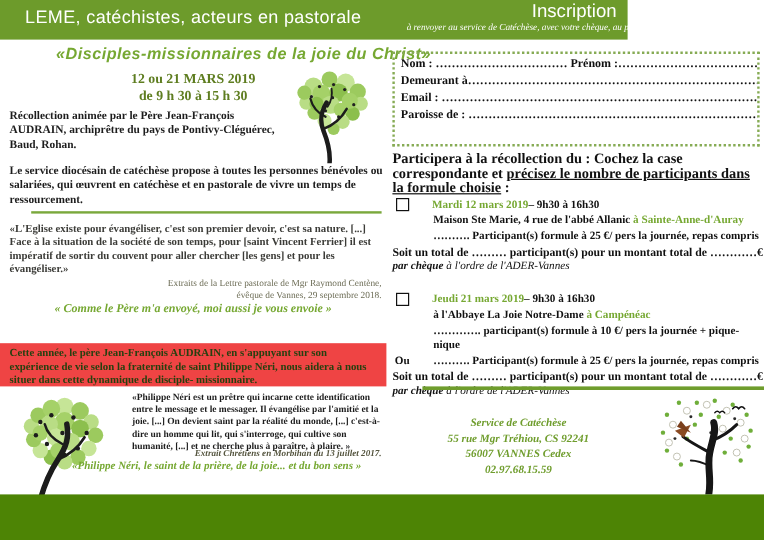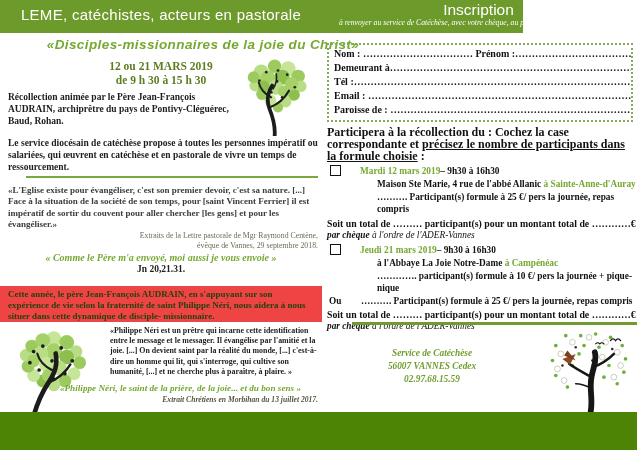--- a/index.html
+++ b/index.html
@@ -26,35 +26,35 @@
            line-height:10px;color:#6c6c55;}
   .verse{position:absolute;left:0;top:252px;width:322px;text-align:center;color:#76a832;font-weight:bold;
          font-style:italic;font-size:10px;}
   .verseref{position:absolute;left:0;top:264px;width:322px;text-align:center;font-weight:bold;font-size:9.5px;color:#222;}
   .highlight{position:absolute;left:0;top:286px;width:322px;height:36px;background:#ef4444;padding:3px 8px;
              box-sizing:border-box;font-weight:bold;font-size:9px;line-height:10.8px;color:#26400f;}
   .tree2{position:absolute;left:2px;top:324px;width:100px;height:92px;}
   .neri{position:absolute;left:110px;top:326px;width:211px;font-weight:bold;font-size:7.9px;line-height:10.2px;color:#1d1d1d;}
   .nericap{position:absolute;left:40px;top:383px;width:281px;text-align:center;color:#76a832;font-weight:bold;
            font-style:italic;font-size:9.2px;}
-  .nerisrc{position:absolute;left:110px;top:395px;width:208px;text-align:right;font-style:italic;font-weight:bold;
+  .nerisrc{position:absolute;left:110px;top:373px;width:208px;text-align:right;font-style:italic;font-weight:bold;
            font-size:7.6px;color:#55553f;}
   .footer{position:absolute;left:0;top:412px;width:637px;height:38px;background:#4d8405;}
   
   .regbox{position:absolute;left:327px;top:43px;width:306px;height:79px;border:2px dotted #86ab54;
           padding:2px 5px;box-sizing:border-box;font-weight:bold;font-size:10px;line-height:13.9px;color:#111;
           overflow:hidden;white-space:nowrap;}
   .instr{position:absolute;left:327px;top:127px;width:306px;font-weight:bold;font-size:12px;line-height:11.8px;color:#111;}
   .instr .u{text-decoration:underline;}
   .session{position:absolute;left:327px;width:310px;font-size:9.3px;color:#111;font-weight:bold;}
   .s1{top:164px;} .s2{top:243px;}
   .shead{display:flex;align-items:center;height:13px;margin-bottom:1px;}
   .cb{width:9px;height:9px;border:1.5px solid #111;margin-left:3px;margin-right:19px;flex:none;background:#fff;}
   .sdate{color:#76a832;}
-  .indent{margin-left:50px;line-height:12.6px;}
+  .indent{margin-left:34px;line-height:12.6px;}
   .ourow{display:flex;line-height:12.6px;}
   .ou{width:34px;padding-left:2px;box-sizing:border-box;flex:none;}
   .total{margin-top:1px;line-height:13px;font-size:9.8px;}
   .cheque{line-height:11px;font-style:italic;font-weight:normal;font-size:9.3px;}
   .cheque .bi{font-weight:bold;}
   .grn{color:#76a832;}
   .hr2{position:absolute;left:352px;top:322px;width:285px;height:2.5px;background:#6f9d2d;}
   .contact{position:absolute;left:352px;top:347px;width:160px;text-align:center;color:#6f9d2d;font-style:italic;
            font-weight:bold;font-size:9.3px;line-height:13px;}
   .tree3{position:absolute;left:543px;top:329px;width:92px;height:83px;}
@@ -109,31 +109,30 @@
       <circle cx="42" cy="48" r="1.6" fill="#222"></circle>
         <circle cx="50" cy="22" r="1.6" fill="#222"></circle>
       <path d="M46 100 C47 88 44 78 40 68 C36 58 37 50 43 40" stroke="#1c1c1c" stroke-width="4.5" fill="none" stroke-linecap="round"></path>
       <path d="M40 66 C50 62 58 55 63 46" stroke="#1c1c1c" stroke-width="2.5" fill="none" stroke-linecap="round"></path>
       <path d="M42 54 C34 50 29 44 27 36" stroke="#1c1c1c" stroke-width="2.2" fill="none" stroke-linecap="round"></path>
       <path d="M44 44 C48 38 49 32 48 26" stroke="#1c1c1c" stroke-width="1.8" fill="none" stroke-linecap="round"></path>
     </svg>
   </div>
 
   <div class="intro1">Récollection animée par le Père Jean-François AUDRAIN, archiprêtre du pays de Pontivy-Cléguérec, Baud, Rohan.</div>
-  <div class="intro2">Le service diocésain de catéchèse propose à toutes les personnes impératif ou salariées, qui œuvrent en catéchèse et en pastorale de vivre un temps de ressourcement.</div>
+  <div class="intro2">Le service diocésain de catéchèse propose à toutes les personnes bénévoles ou salariées, qui œuvrent en catéchèse et en pastorale de vivre un temps de ressourcement.</div>
   <div class="hr1"></div>
 
   <div class="quote1">«L'Eglise existe pour évangéliser, c'est son premier devoir, c'est sa nature. [...] Face à la situation de la société de son temps, pour [saint Vincent Ferrier] il est impératif de sortir du couvent pour aller chercher [les gens]  et pour les évangéliser.»</div>
   <div class="qsource">
     <div>Extraits de la Lettre pastorale de Mgr Raymond Centène,</div>
     <div>évêque de Vannes, 29 septembre 2018.</div>
   </div>
 
   <div class="verse">« Comme le Père m'a envoyé, moi aussi je vous envoie »</div>
-  <div class="verseref">Jn 20,21.31.</div>
 
   <div class="highlight">Cette année, le père Jean-François AUDRAIN, en s'appuyant sur son expérience de vie selon la fraternité de saint Philippe Néri, nous aidera à nous situer dans cette dynamique de disciple- missionnaire.</div>
 
   <div class="tree2">
     <svg viewBox="0 0 100 100" aria-hidden="true">
       <circle cx="52" cy="16" r="8" fill="#c6e597"></circle>
         <circle cx="66" cy="20" r="8" fill="#9cca5e"></circle>
       <circle cx="76" cy="30" r="7" fill="#b9dd85"></circle>
         <circle cx="80" cy="42" r="7" fill="#9cca5e"></circle>
       <circle cx="74" cy="54" r="7" fill="#c6e597"></circle>
@@ -167,21 +166,20 @@
     </svg>
   </div>
 
   <div class="neri">«Philippe Néri est un prêtre qui incarne cette identification entre le message et le messager. Il évangélise par l'amitié et la joie.  [...] On devient saint par la réalité du monde, [...] c'est-à-dire un homme qui lit, qui s'interroge, qui cultive son humanité, [...] et ne cherche plus à paraître, à plaire. »</div>
   <div class="nericap">«Philippe Néri, le saint de la prière, de la joie... et du bon sens »</div>
   <div class="nerisrc">Extrait Chrétiens en Morbihan du 13 juillet 2017.</div>
 
   <div class="regbox">
     <div>Nom : ……………………………  Prénom :……………………………………</div>
     <div>Demeurant à……………………………………………………………………</div>
-    <div>Tél :…………………………………………………………………………</div>
     <div>Email : ………………………………………………………………………</div>
     <div>Paroisse de : …………………………………………………………………</div>
   </div>
 
   <div class="instr"><span>Participera à la récollection du : Cochez la case correspondante et </span><span class="u">précisez le nombre de participants dans la formule choisie</span><span> :</span></div>
 
   <div class="session s1">
     <div class="shead">
       <span class="cb"></span>
       <span class="sdate">Mardi 12 mars 2019</span>
@@ -206,20 +204,21 @@
       <span>………. Participant(s) formule à 25 €/ pers   la journée, repas compris</span>
     </div>
     <div class="total">Soit un total de ……… participant(s) pour un montant total de …………€</div>
     <div class="cheque"><span class="bi">par chèque</span><span> à l'ordre de l'ADER-Vannes</span></div>
   </div>
 
   <div class="hr2"></div>
 
   <div class="contact">
     <div>Service de Catéchèse</div>
+    <div>55 rue Mgr Tréhiou, CS 92241</div>
     <div>56007 VANNES Cedex</div>
     <div>02.97.68.15.59</div>
   </div>
 
   <div class="tree3">
     <svg viewBox="0 0 100 100" aria-hidden="true">
       <circle cx="50" cy="10" r="3.5" fill="none" stroke="#c2c2b2" stroke-width="1"></circle>
       <circle cx="70" cy="16" r="3.5" fill="none" stroke="#c2c2b2" stroke-width="1"></circle>
       <circle cx="84" cy="28" r="3.5" fill="none" stroke="#c2c2b2" stroke-width="1"></circle>
       <circle cx="88" cy="44" r="3.5" fill="none" stroke="#c2c2b2" stroke-width="1"></circle>

